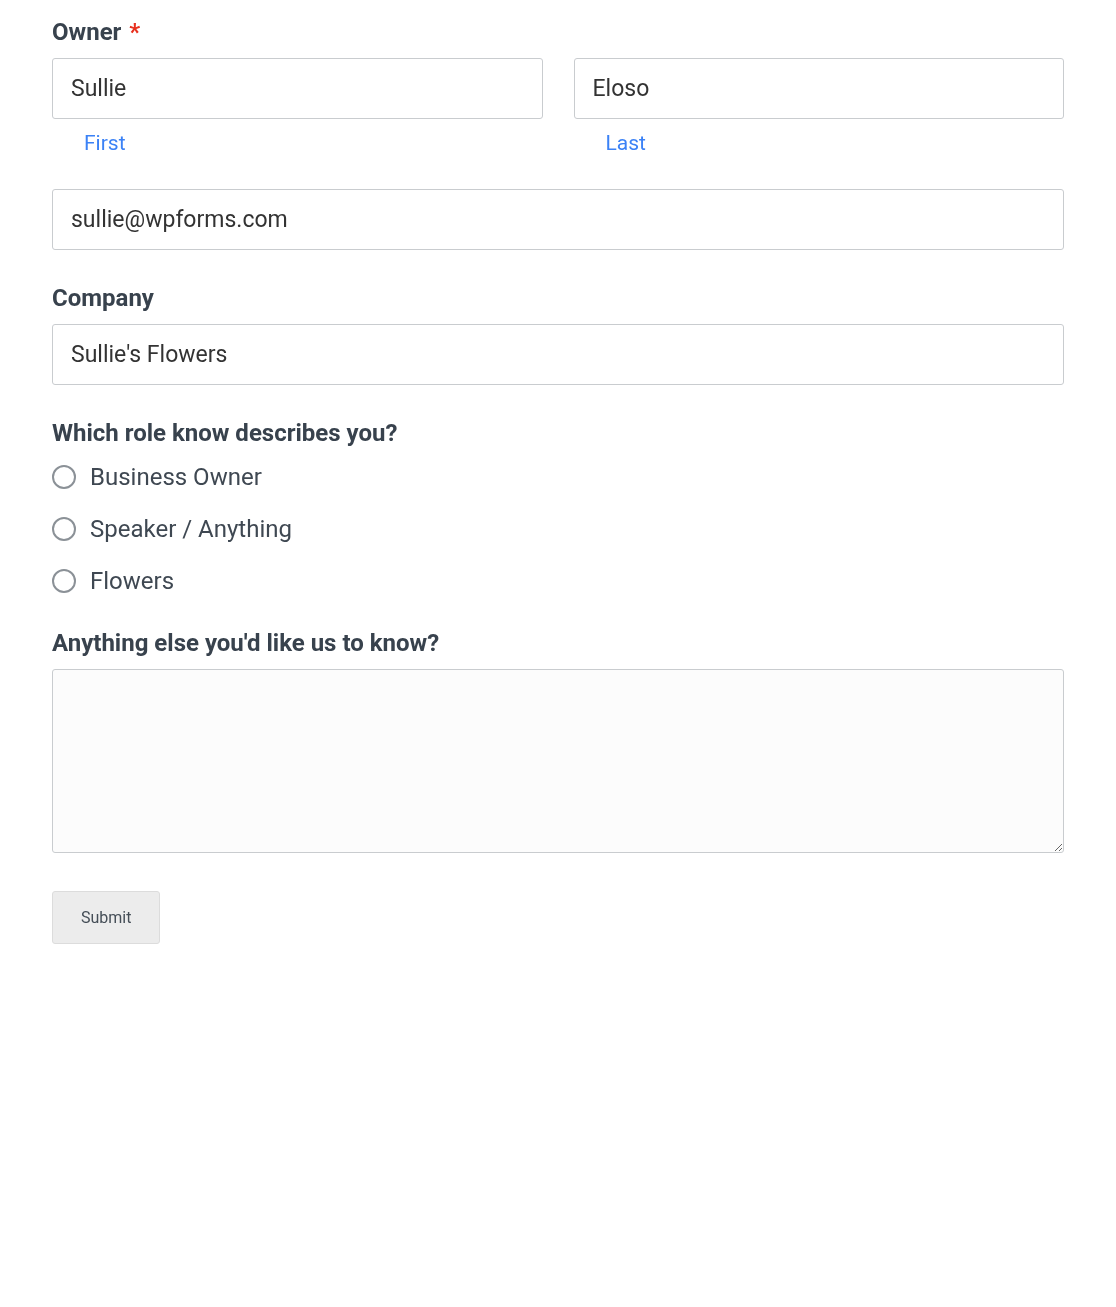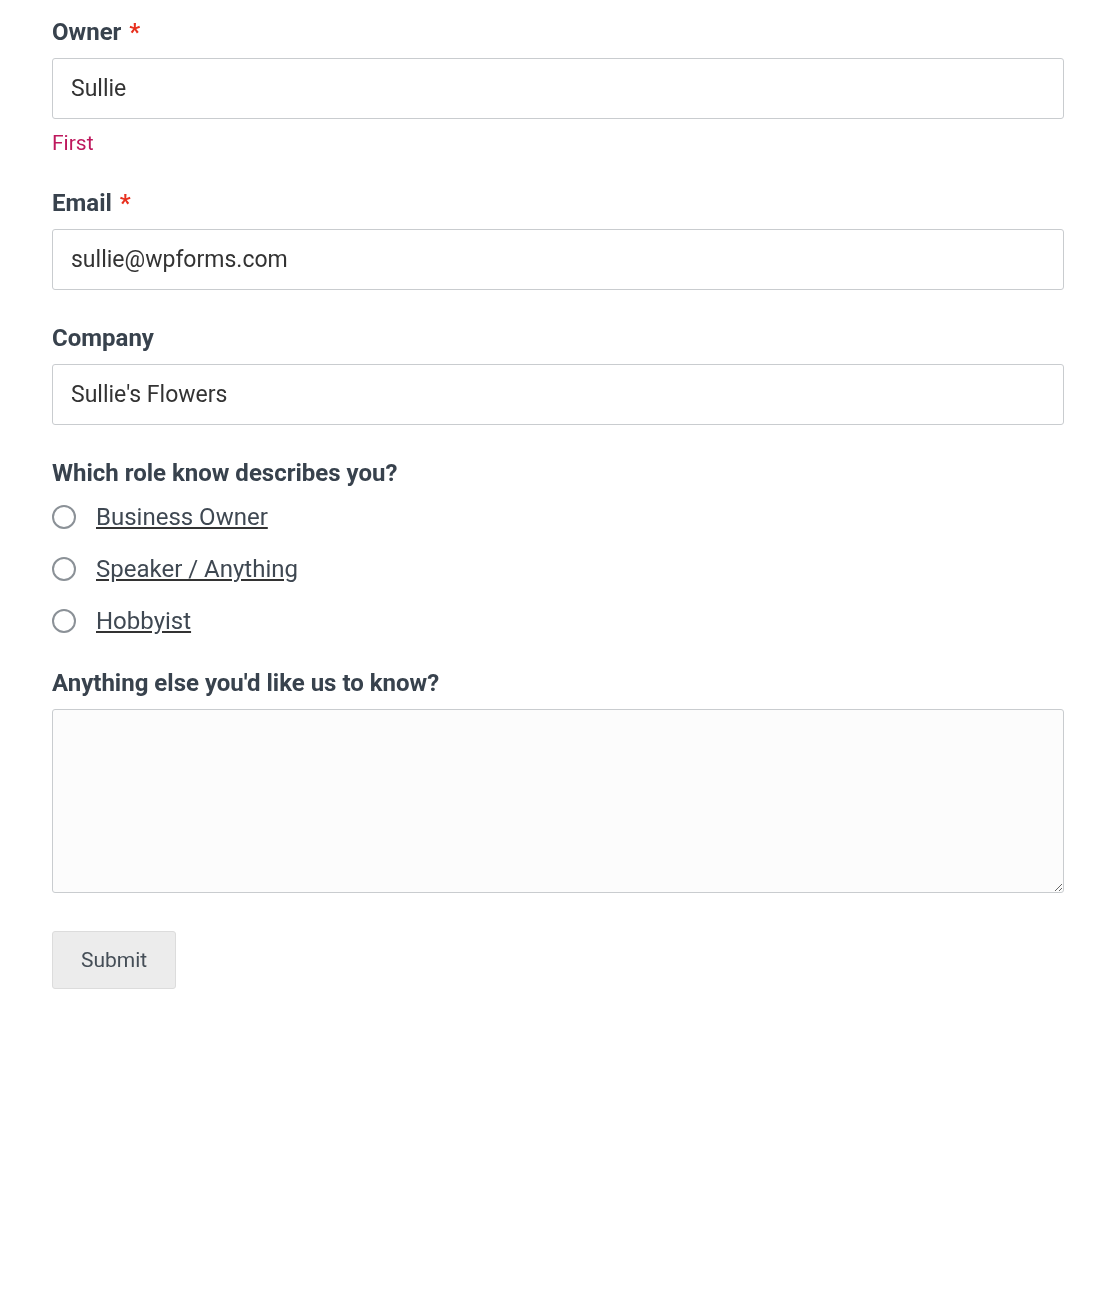--- a/index.html
+++ b/index.html
@@ -31,22 +31,23 @@
       display: flex;
       gap: 31px;
     }
     .name-col {
       flex: 1;
       display: flex;
       flex-direction: column;
     }
     .sublabel {
       font-size: 21px;
-      color: #be185d;
+      color: #3b82f6;
       margin-top: 12px;
+      margin-left: 32px;
     }
     input[type="text"],
     input[type="email"],
     textarea {
       width: 100%;
       padding: 16px 18px;
       font-size: 23px;
       color: #333;
       border: 1px solid #c9cccf;
       border-radius: 3px;
@@ -60,22 +61,21 @@
     }
     .radio-list {
       display: flex;
       flex-direction: column;
       gap: 24px;
       margin-top: 16px;
     }
     .radio-item {
       display: flex;
       align-items: center;
-      gap: 20px;
-      text-decoration: underline;
+      gap: 14px;
     }
     input[type="radio"] {
       width: 24px;
       height: 24px;
       margin: 0;
       flex-shrink: 0;
       appearance: none;
       border: 2px solid #8b9197;
       border-radius: 50%;
       background: #fff;
@@ -96,21 +96,21 @@
       border-radius: 50%;
       background: #1068e0;
     }
     .radio-label {
       font-size: 24px;
       color: #3f4852;
       cursor: pointer;
     }
     .submit-btn {
       padding: 16px 28px;
-      font-size: 21px;
+      font-size: 16px;
       color: #454e57;
       background: #ececec;
       border: 1px solid #dcdcdc;
       border-radius: 3px;
       cursor: pointer;
       font-family: inherit;
       text-align: right;
     }
   </style>
 </head>
@@ -122,29 +122,29 @@
   <div class="form-group">
     <label class="form-label">
       <span>Owner</span>
       <span class="required">*</span>
     </label>
     <div class="name-row">
       <div class="name-col">
         <input type="text" value="Sullie" style="">
         <span class="sublabel">First</span>
       </div>
+      <div class="name-col">
+        <input type="text" value="Eloso" style="">
+        <span class="sublabel">Last</span>
+      </div>
     </div>
   </div>
 
   
   <div class="form-group">
-    <label class="form-label">
-      <span>Email</span>
-      <span class="required">*</span>
-    </label>
     <input type="email" value="sullie@wpforms.com" style="">
   </div>
 
   
   <div class="form-group">
     <label class="form-label">Company</label>
     <input type="text" value="Sullie's Flowers" style="">
   </div>
 
   
@@ -154,21 +154,21 @@
       <div class="radio-item">
         <input type="radio" name="role" id="role0" style="">
         <label for="role0" class="radio-label">Business Owner</label>
       </div>
       <div class="radio-item">
         <input type="radio" name="role" id="role2" style="">
         <label for="role2" class="radio-label">Speaker / Anything</label>
       </div>
       <div class="radio-item">
         <input type="radio" name="role" id="role3" style="">
-        <label for="role3" class="radio-label">Hobbyist</label>
+        <label for="role3" class="radio-label">Flowers</label>
       </div>
     </div>
   </div>
 
   
   <div class="form-group">
     <label class="form-label">Anything else you'd like us to know?</label>
     <textarea style=""></textarea>
   </div>
 

